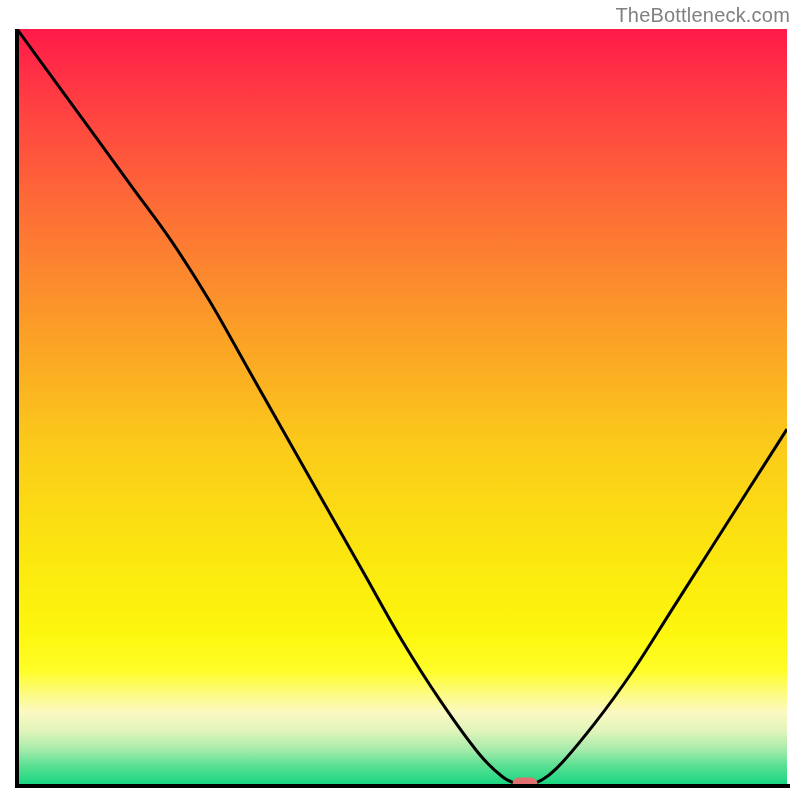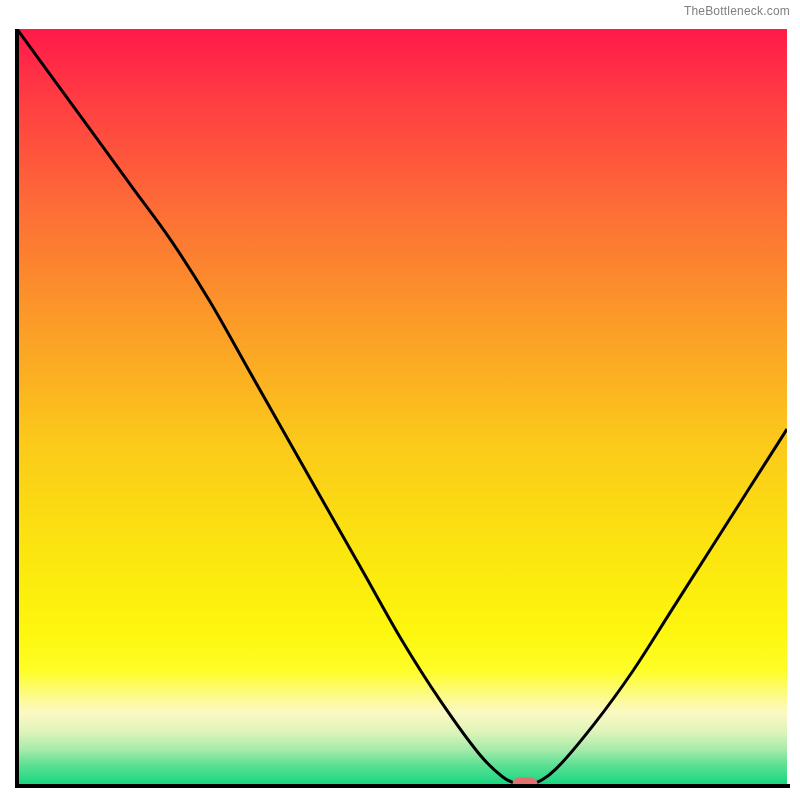--- a/index.html
+++ b/index.html
@@ -14,21 +14,21 @@
   .frame {
     position: relative;
     width: 800px;
     height: 800px;
     box-sizing: border-box;
   }
   .watermark {
     position: absolute;
     top: 4px;
     right: 10px;
-    font-size: 12px;
+    font-size: 20px;
     color: #808080;
     font-weight: 500;
     letter-spacing: 0.2px;
     z-index: 20;
   }
   .plot-clip {
     position: absolute;
     left: 17px;
     top: 29px;
     width: 770px;

